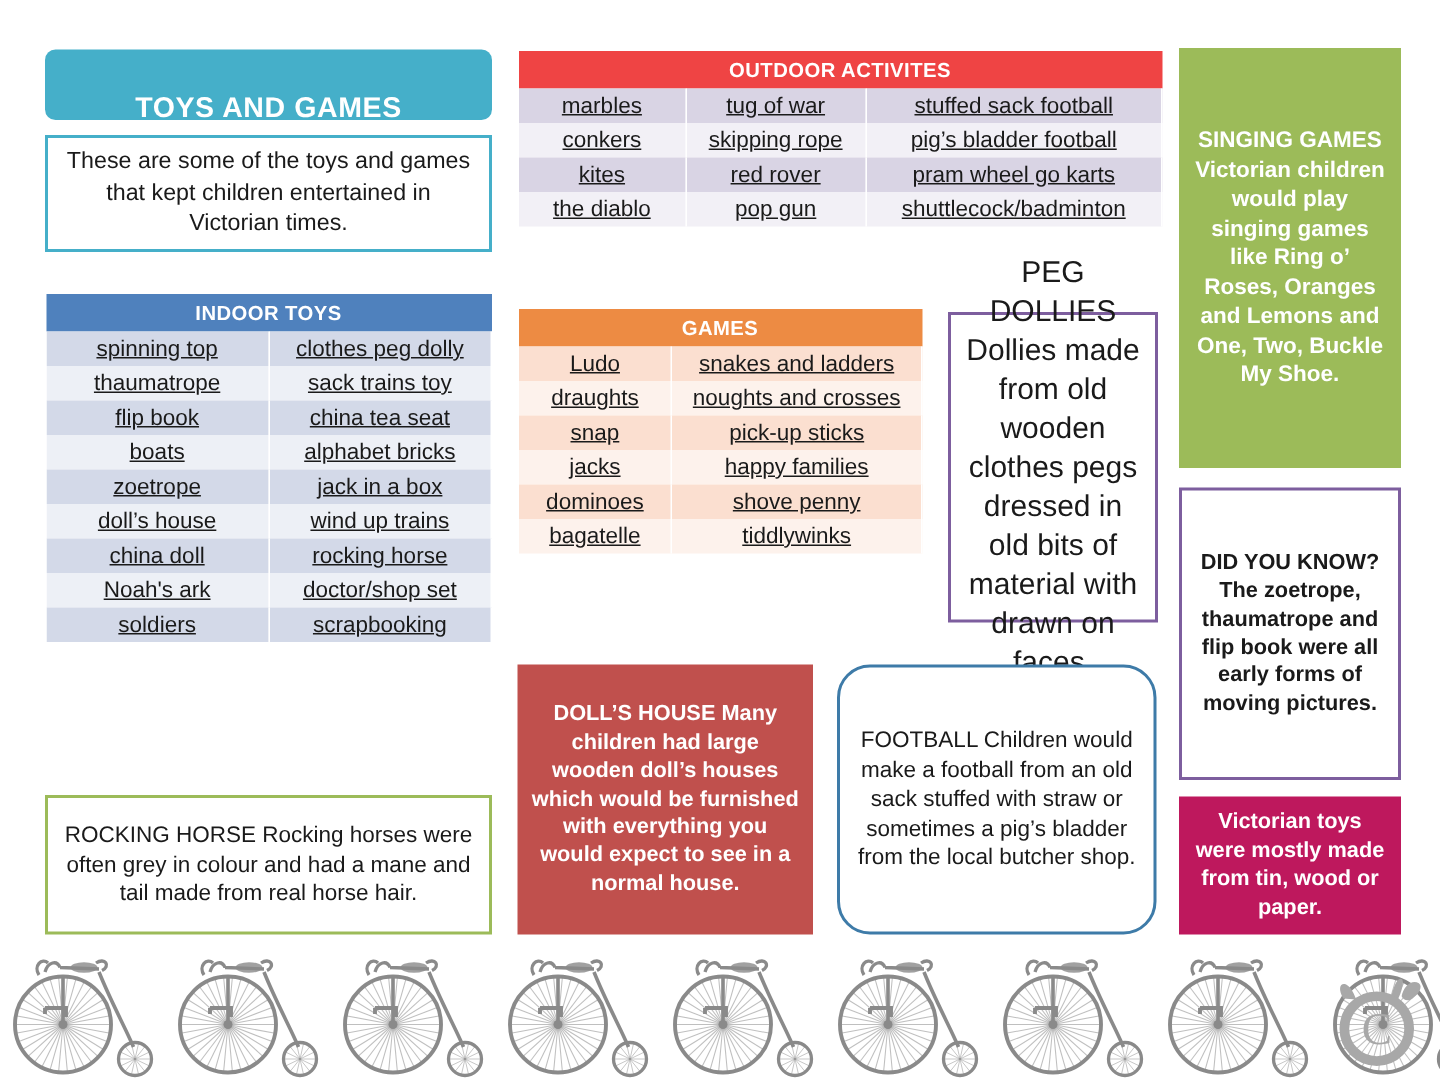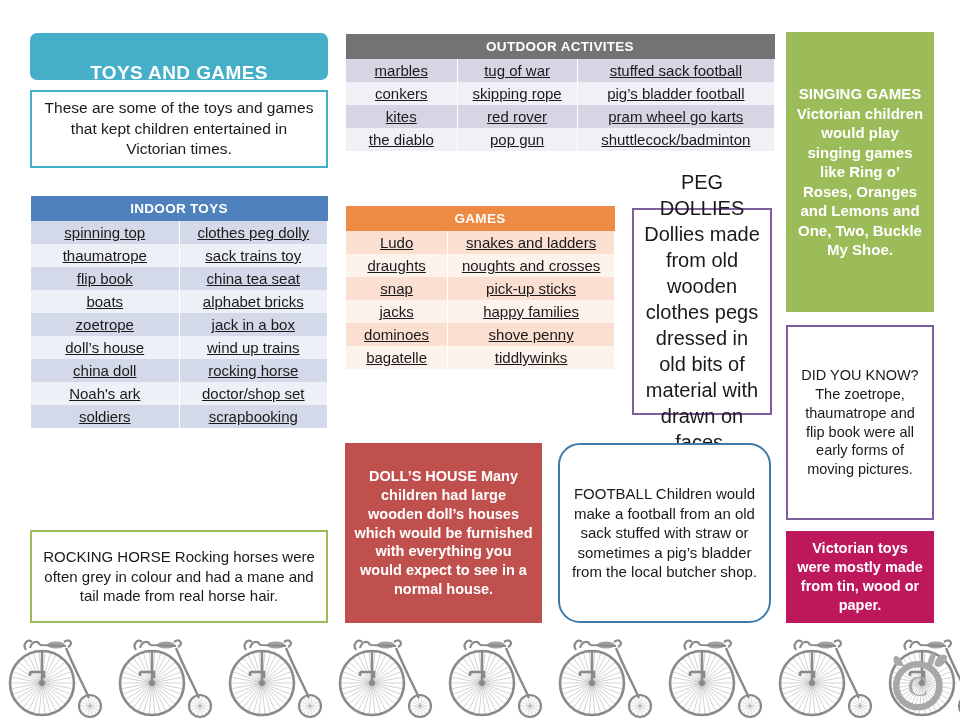--- a/index.html
+++ b/index.html
@@ -51,21 +51,21 @@
   }
 
   
   #indoor-toys { left: 30px; top: 196px; width: 298px; }
   #indoor-toys th { background: #4F81BD; }
   #indoor-toys tr.r-a td { background: #D3D9E8; }
   #indoor-toys tr.r-b td { background: #EDF0F6; }
 
   
   #outdoor { left: 345px; top: 34px; width: 430px; }
-  #outdoor th { background: #737373; }
+  #outdoor th { background: #ef4444; }
   #outdoor tr.r-a td { background: #D9D4E4; }
   #outdoor tr.r-b td { background: #F2F0F6; }
   #outdoor td { font-size: 15px; }
 
   
   #games { left: 345px; top: 206px; width: 270px; }
   #games th { background: #ED8B43; }
   #games tr.r-a td { background: #FBDFD0; }
   #games tr.r-b td { background: #FDF2EC; }
 
@@ -80,21 +80,21 @@
   #singing-games .txt { color: #ffffff; font-weight: bold; font-size: 15px; }
 
   #peg-dollies {
     left: 632px; top: 208px; width: 140px; height: 207px;
     background: #ffffff; border: 2px solid #7D5E9E;
   }
   #peg-dollies .txt { font-size: 20px; }
 
   #did-you-know {
     left: 786px; top: 325px; width: 148px; height: 195px;
-    background: #ffffff; border: 2px solid #7D5E9E;
+    background: #ffffff; border: 2px solid #7D5E9E; font-weight: bold;
   }
   #did-you-know .txt { font-size: 14.5px; }
 
   #dolls-house {
     left: 345px; top: 443px; width: 197px; height: 180px;
     background: #C0504D;
   }
   #dolls-house .txt { color: #ffffff; font-weight: bold; font-size: 14.5px; }
 
   #football {

